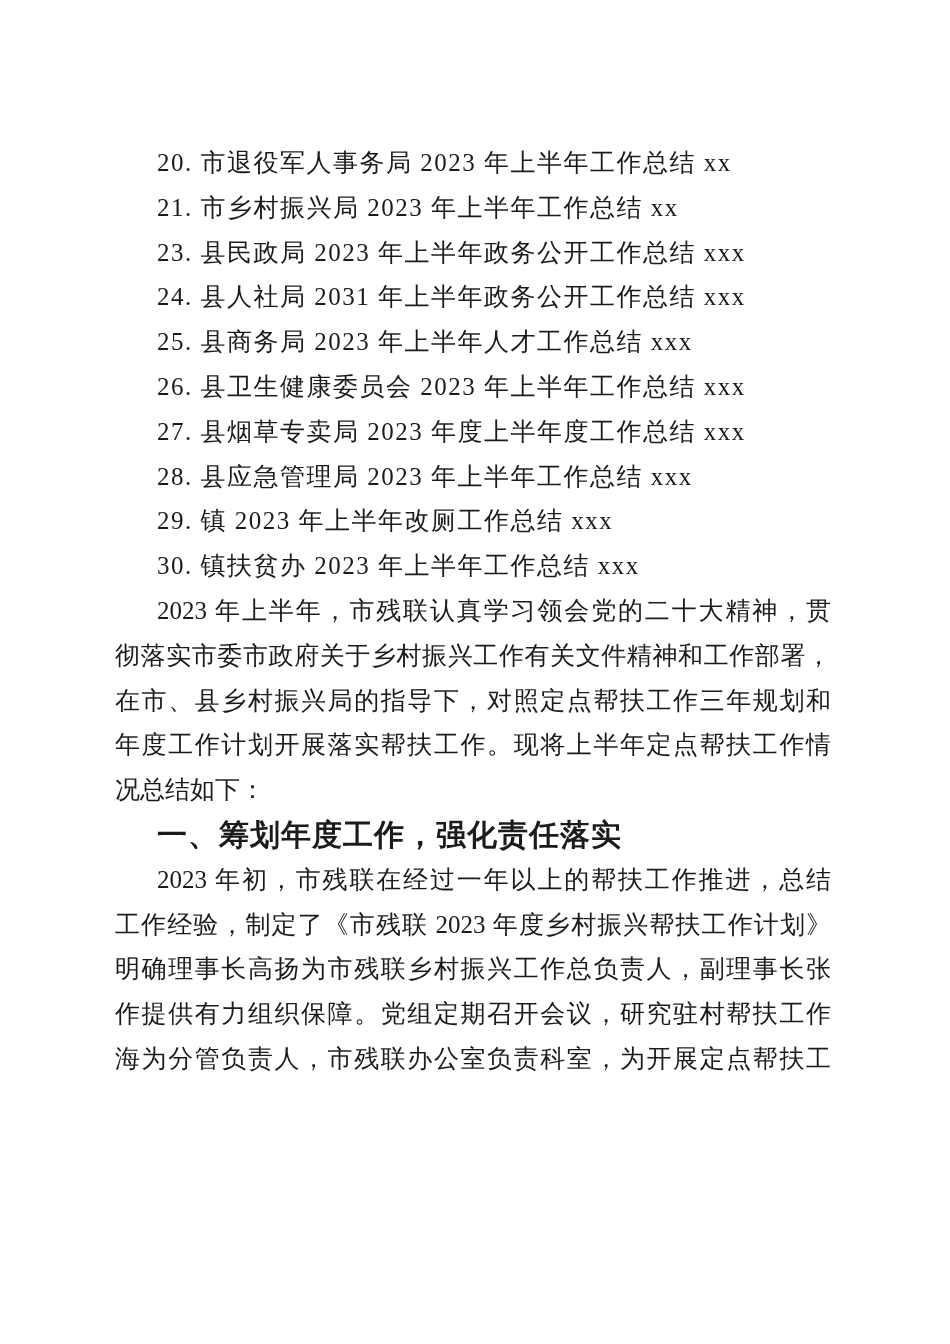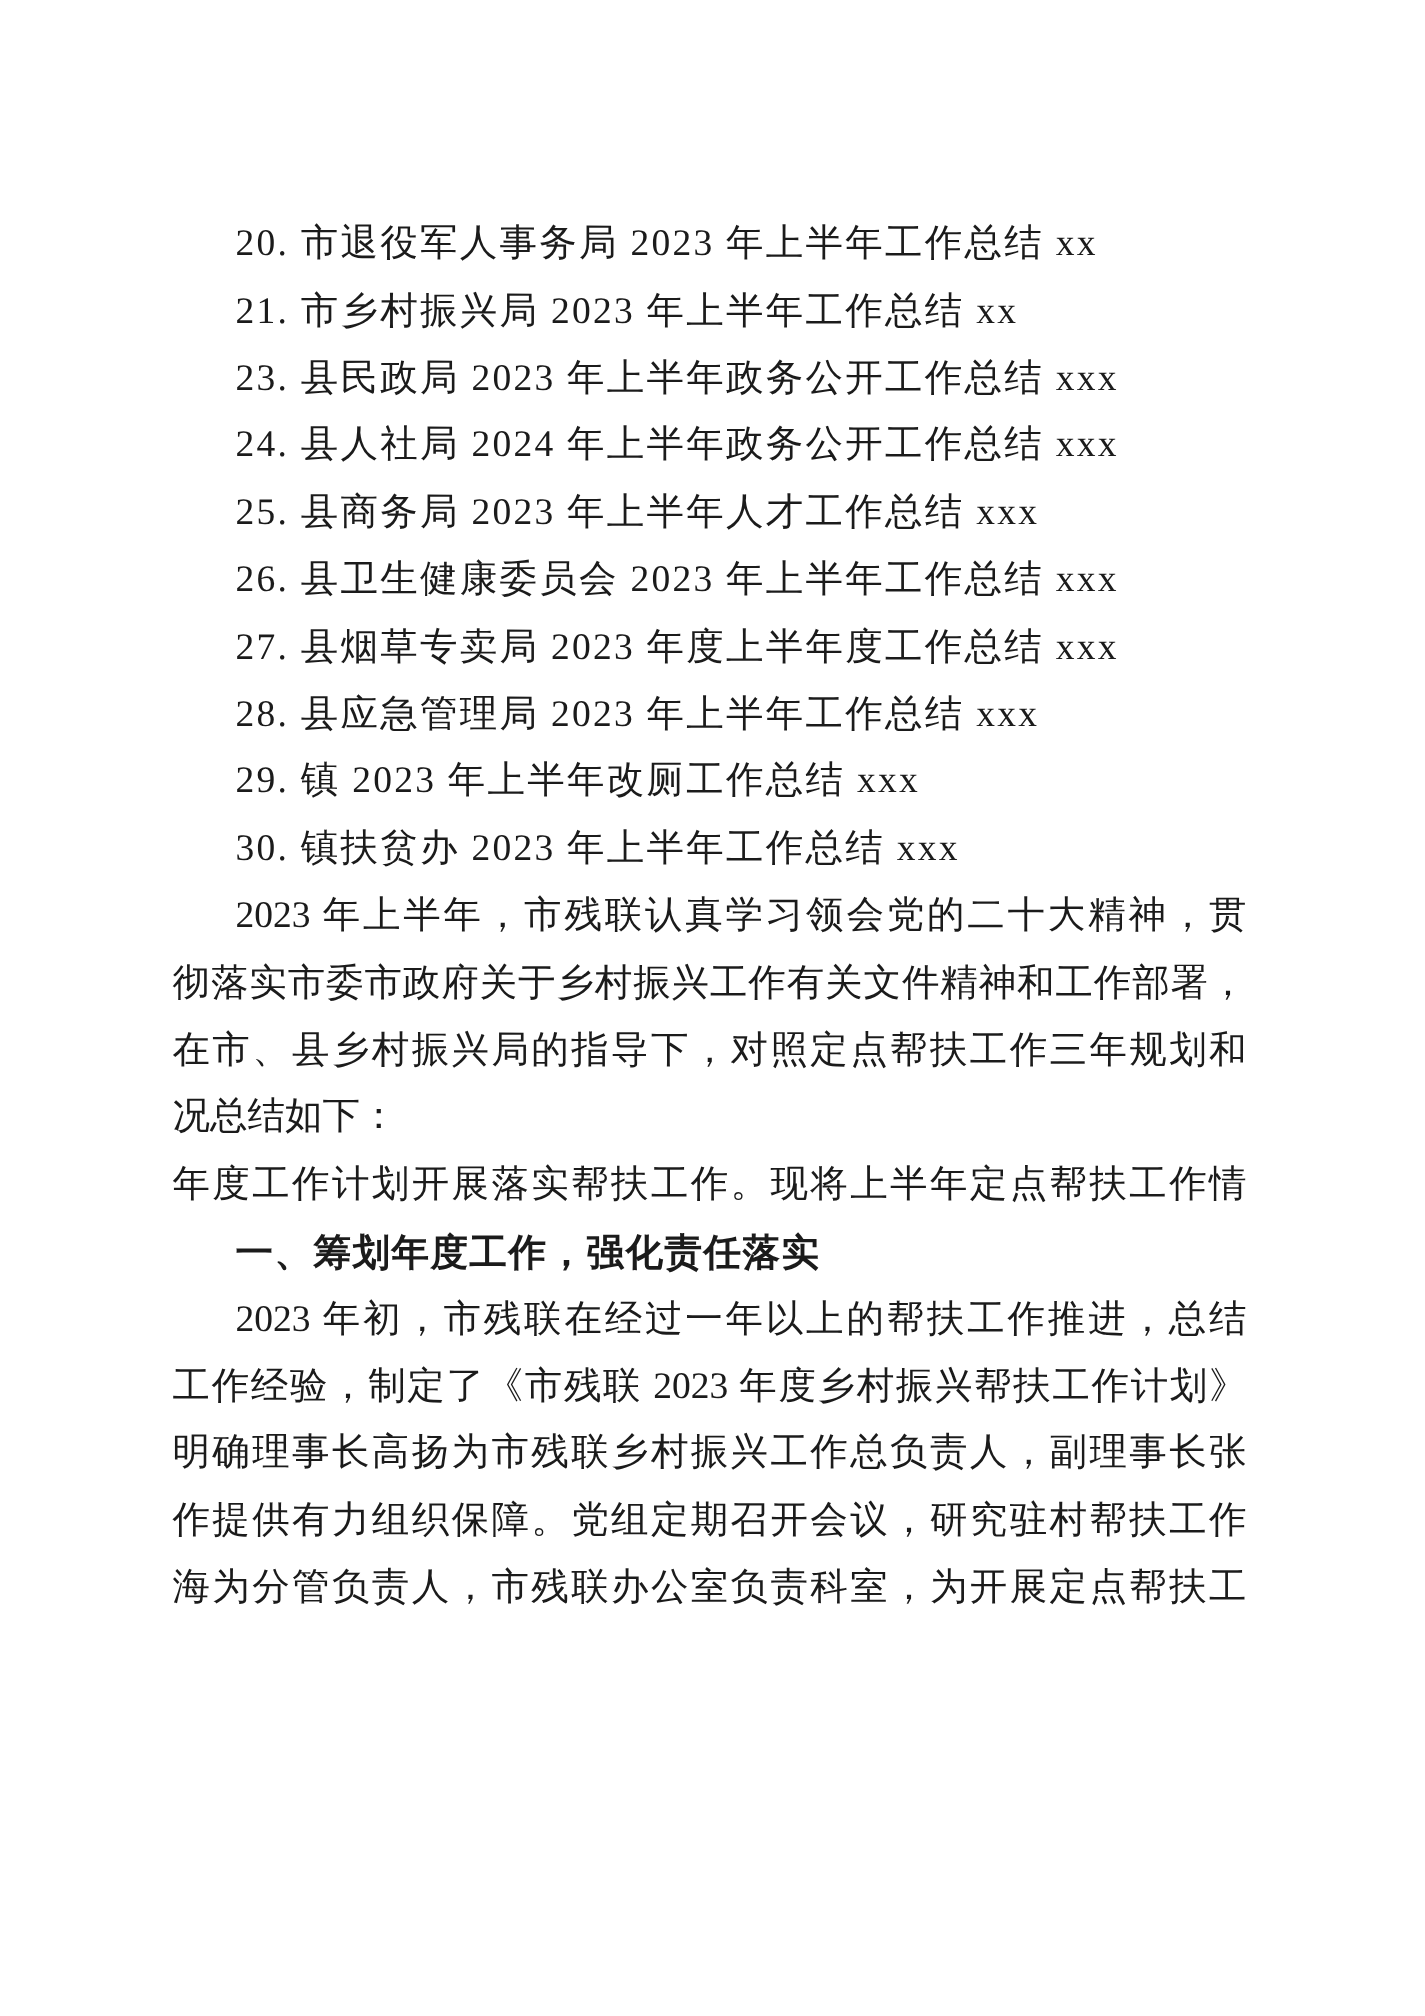--- a/index.html
+++ b/index.html
@@ -35,47 +35,47 @@
   .fill {
     text-align: justify;
     text-align-last: justify;
   }
   .ls1 {
     letter-spacing: 1.5px;
   }
   .heading {
     font-family: "Liberation Sans", "DejaVu Sans", sans-serif;
     font-weight: 700;
-    font-size: 25px;
+    font-size: 30px;
     letter-spacing: 1px;
   }
 </style>
 </head>
 <body>
 
 <div class="page">
   <div class="content">
 
     <div class="ln indent ls1">20. 市退役军人事务局 2023 年上半年工作总结 xx</div>
     <div class="ln indent ls1">21. 市乡村振兴局 2023 年上半年工作总结 xx</div>
     <div class="ln indent ls1">23. 县民政局 2023 年上半年政务公开工作总结 xxx</div>
-    <div class="ln indent ls1">24. 县人社局 2024 年上半年政务公开工作总结 xxx</div>
+    <div class="ln indent ls1">24. 县人社局 2031 年上半年政务公开工作总结 xxx</div>
     <div class="ln indent ls1">25. 县商务局 2023 年上半年人才工作总结 xxx</div>
     <div class="ln indent ls1">26. 县卫生健康委员会 2023 年上半年工作总结 xxx</div>
     <div class="ln indent ls1">27. 县烟草专卖局 2023 年度上半年度工作总结 xxx</div>
     <div class="ln indent ls1">28. 县应急管理局 2023 年上半年工作总结 xxx</div>
     <div class="ln indent ls1">29. 镇 2023 年上半年改厕工作总结 xxx</div>
     <div class="ln indent ls1">30. 镇扶贫办 2023 年上半年工作总结 xxx</div>
 
 
     <div class="ln indent fill">2023 年上半年，市残联认真学习领会党的二十大精神，贯</div>
     <div class="ln fill">彻落实市委市政府关于乡村振兴工作有关文件精神和工作部署，</div>
     <div class="ln fill">在市、县乡村振兴局的指导下，对照定点帮扶工作三年规划和</div>
+    <div class="ln fill">年度工作计划开展落实帮扶工作。现将上半年定点帮扶工作情</div>
     <div class="ln">况总结如下：</div>
-    <div class="ln fill">年度工作计划开展落实帮扶工作。现将上半年定点帮扶工作情</div>
 
     <div class="ln indent heading">一、筹划年度工作，强化责任落实</div>
 
     <div class="ln indent fill">2023 年初，市残联在经过一年以上的帮扶工作推进，总结</div>
     <div class="ln fill">工作经验，制定了《市残联 2023 年度乡村振兴帮扶工作计划》</div>
     <div class="ln fill">明确理事长高扬为市残联乡村振兴工作总负责人，副理事长张</div>
     <div class="ln fill">作提供有力组织保障。党组定期召开会议，研究驻村帮扶工作</div>
     <div class="ln fill">海为分管负责人，市残联办公室负责科室，为开展定点帮扶工</div>
 
   </div>

